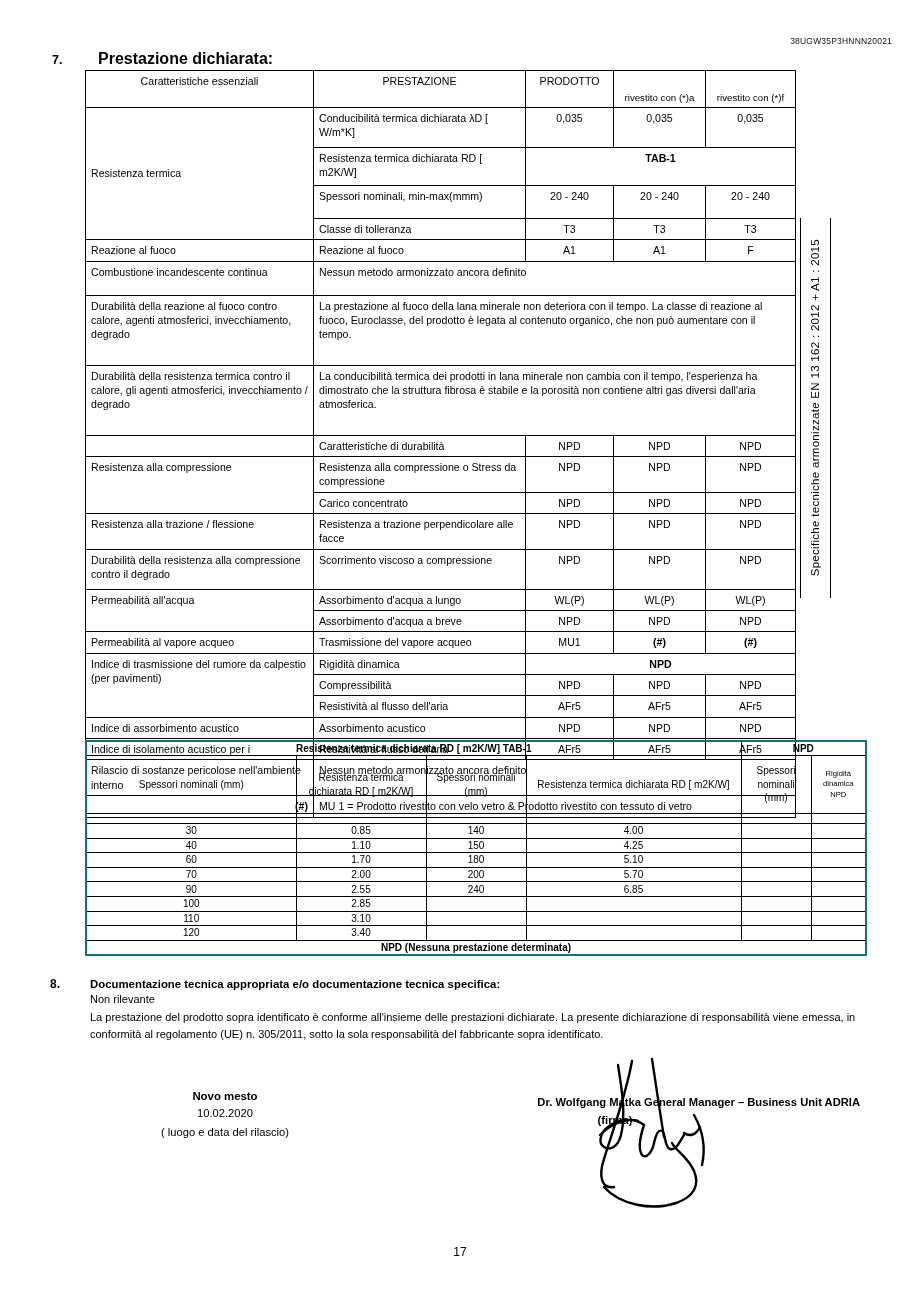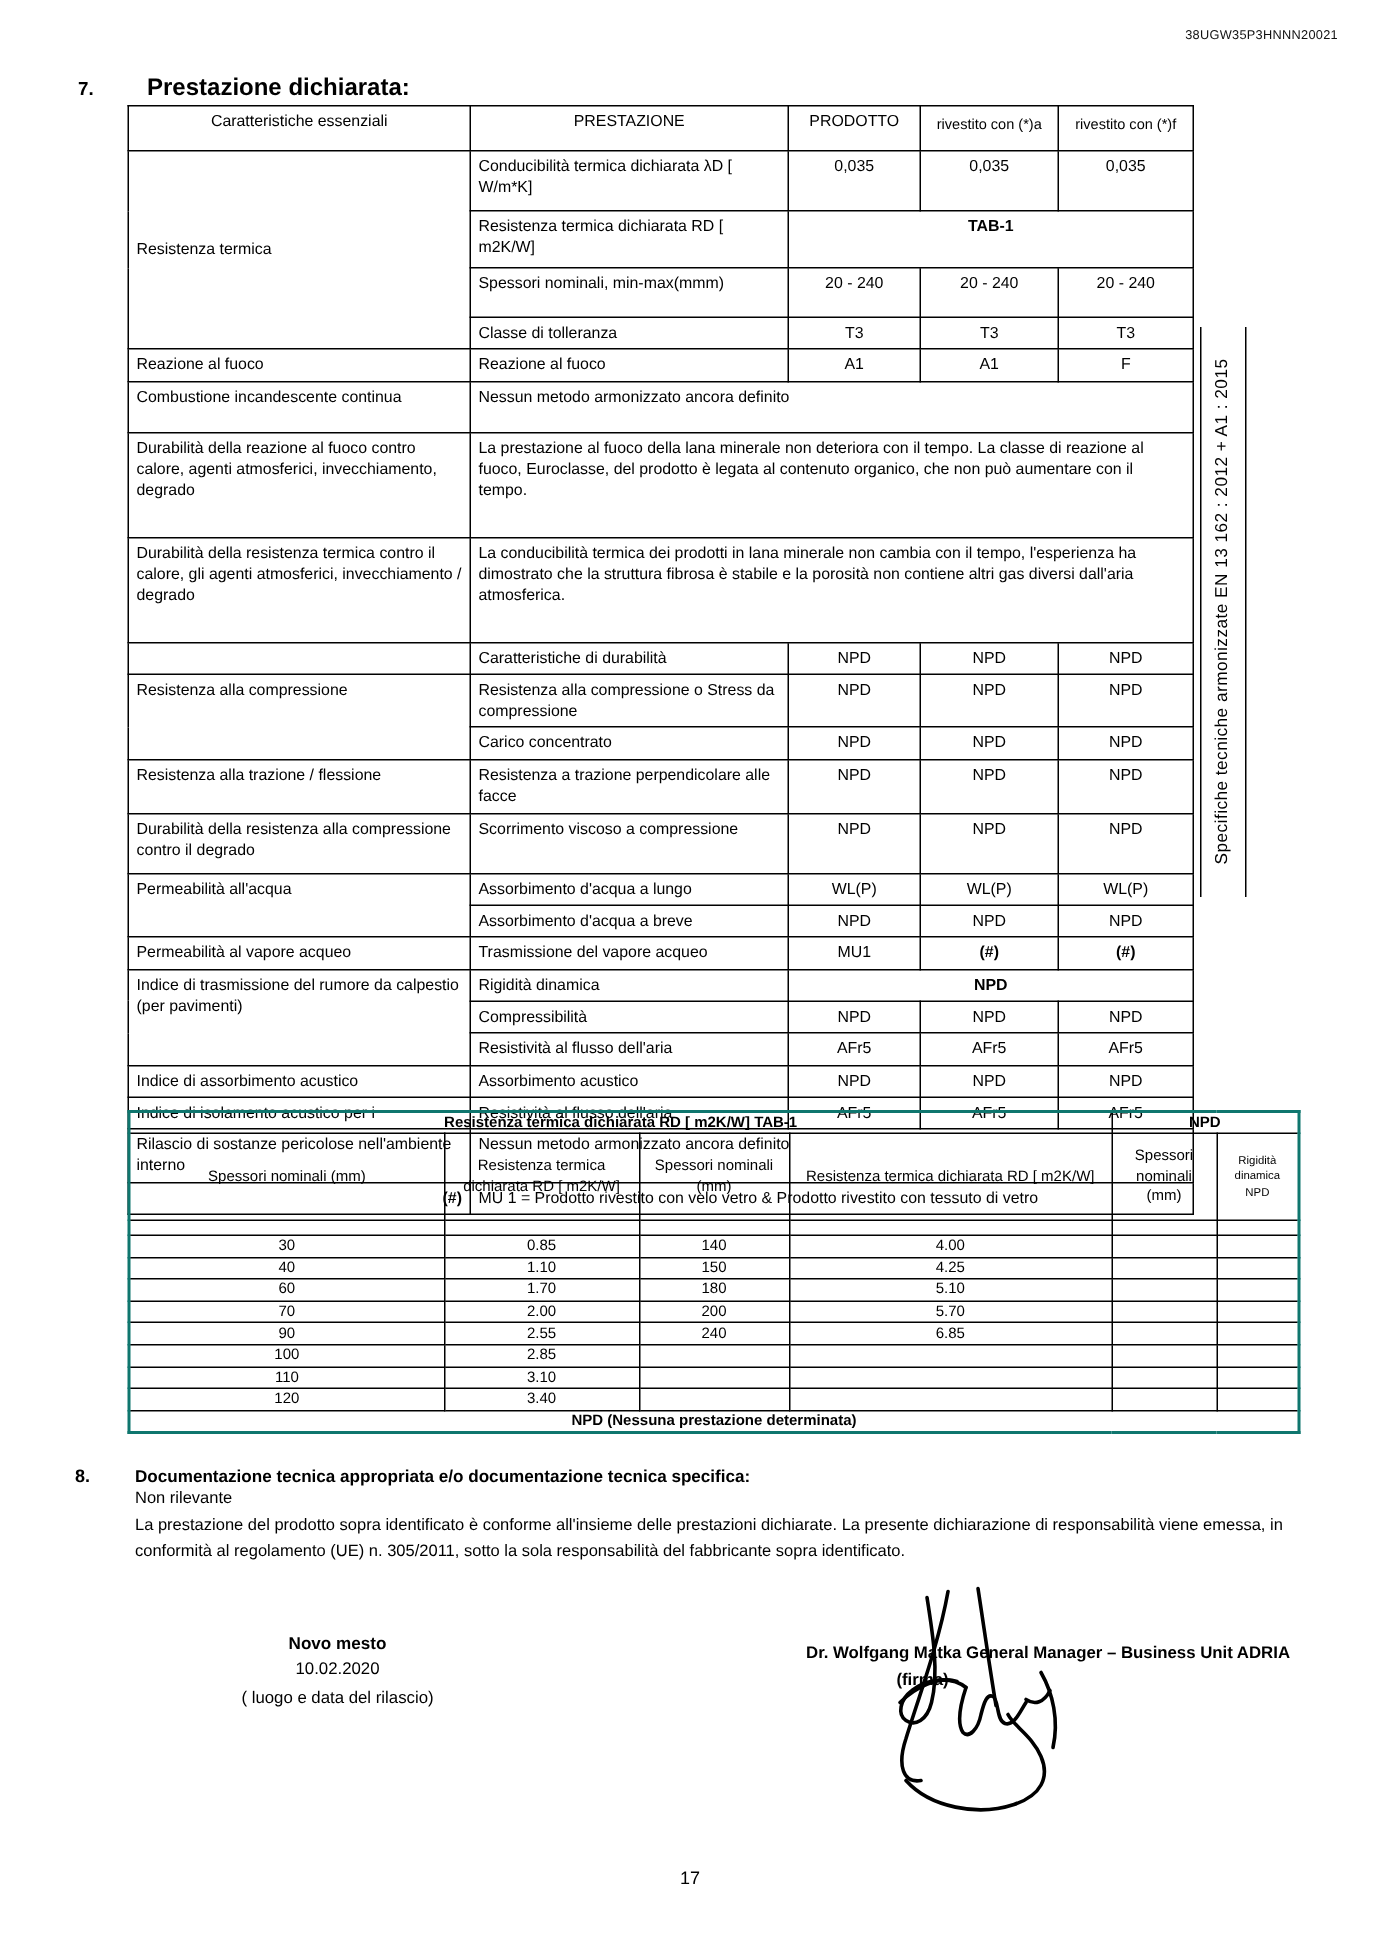--- a/index.html
+++ b/index.html
@@ -8,41 +8,41 @@
     width: 920px; height: 1301px;
     background: #ffffff;
     font-family: "Liberation Sans", sans-serif;
     color: #000;
     position: relative;
     overflow: hidden;
   }
   .page { position: relative; width: 920px; height: 1301px; }
 
   .doc-code {
-    position: absolute; top: 18px; right: 28px;
+    position: absolute; top: 36px; right: 28px;
     font-size: 8.5px; letter-spacing: 0.2px; color:#111;
   }
 
   .sec-head { position: absolute; display:flex; align-items: baseline; }
   .sec-num { font-weight: bold; font-size: 12.5px; width: 46px; }
   .sec-title { font-weight: bold; font-size: 16px; }
 
   
   .main-wrap { position:absolute; left:85px; top:70px; width:710px; }
   table.t { border-collapse: collapse; table-layout: fixed; width: 710px; }
   table.t td {
     border: 1px solid #000;
     padding: 3px 5px;
     font-size: 10.6px;
     vertical-align: top;
     line-height: 1.35;
   }
   td.mid { vertical-align: middle; }
   td.hdr { text-align:center; vertical-align: middle; font-size: 11.6px; }
-  td.hdr.sm { font-size: 9.7px; text-align:center; vertical-align: top; padding-top:6px;}
+  td.hdr.sm { font-size: 9.7px; text-align:center; vertical-align: top; padding-top:20px;}
   td.val { text-align:center; vertical-align: middle; font-size: 10.4px; }
   td.bold { font-weight: bold; }
   .cap-txt { font-size: 10.4px; line-height: 1.55; }
   .note-row td { font-size: 8px; padding: 1px 4px; }
   .note-hash { text-align:right; font-weight:bold; font-size: 8.5px;}
 
   
   .vert-box {
     position: absolute; left: 800px; top: 218px;
     width: 30px; height: 380px;

